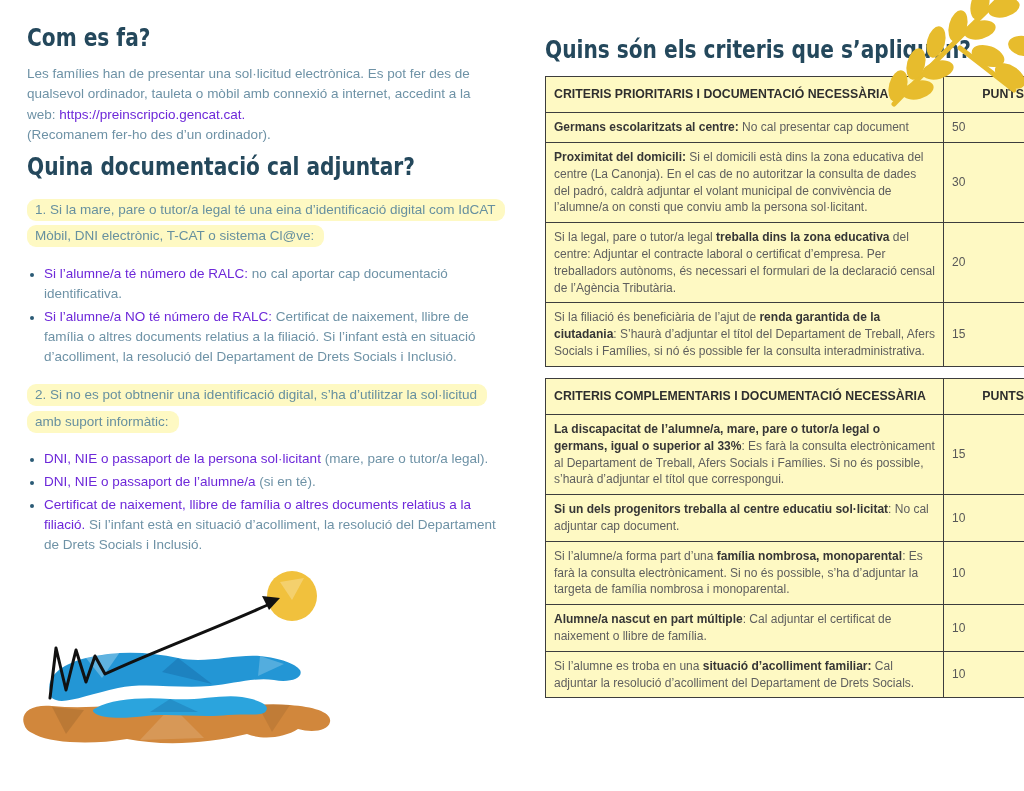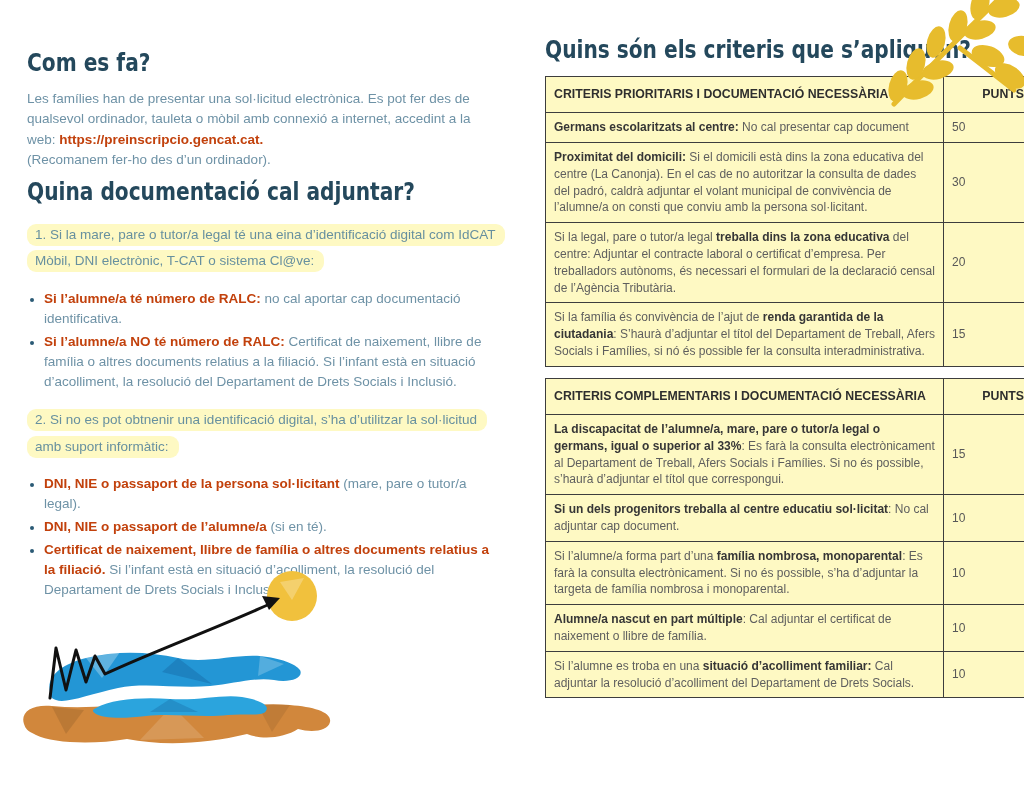--- a/index.html
+++ b/index.html
@@ -4,39 +4,39 @@
 <style>
   html,body{margin:0;padding:0;}
   body{
     width:1024px;height:791px;
     background:#ffffff;
     font-family:"Liberation Sans", sans-serif;
     position:relative;
     overflow:hidden;
   }
   .col{position:absolute;}
-  .left-col{left:27px;top:49px;width:472px;}
+  .left-col{left:27px;top:24px;width:472px;}
   .right-col{left:545px;top:36px;width:472px;}
 
   .script-heading{
     font-family:"DejaVu Sans", sans-serif;
     font-weight:bold;
     color:#24485c;
     font-size:24px;
     letter-spacing:0px;
     transform:scaleX(0.84);
     transform-origin:left center;
     white-space:nowrap;
     margin:0 0 12px 0;
   }
   .lead{
     font-size:13.5px;line-height:1.5;color:#6e92a6;
     margin:0 0 8px 0;
   }
-  .left-col .b{font-weight:bold;color:#c2410c;}
+  .left-col .b{font-weight:normal;color:#6d28d9;}
   .section2{}
   .numbered-item{margin:16px 0 14px 0;font-size:13.5px;line-height:1.95;color:#67909f;}
   .numbered-item .hl{
     background:#fef9c3;
     border-radius:9px;
     padding:3px 10px 4px 8px;
     -webkit-box-decoration-break:clone;
     box-decoration-break:clone;
   }
   ul.bullets{margin:12px 0 10px 0;padding-left:17px;color:#6e92a6;font-size:13.5px;line-height:1.48;}
@@ -105,21 +105,21 @@
         </tr>
         <tr>
           <td><span class="b">Proximitat del domicili:</span><span> Si el domicili està dins la zona educativa del centre (La Canonja). En el cas de no autoritzar la consulta de dades del padró, caldrà adjuntar el volant municipal de convivència de l’alumne/a on consti que conviu amb la persona sol·licitant.</span></td>
           <td class="points points-col">30</td>
         </tr>
         <tr>
           <td><span>Si la legal, pare o tutor/a legal </span><span class="b">treballa dins la zona educativa</span><span> del centre: Adjuntar el contracte laboral o certificat d’empresa. Per treballadors autònoms, és necessari el formulari de la declaració censal de l’Agència Tributària.</span></td>
           <td class="points points-col">20</td>
         </tr>
         <tr>
-          <td><span>Si la família és convivència de l’ajut de </span><span class="b">renda garantida de la ciutadania</span><span>: S’haurà d’adjuntar el títol del Departament de Treball, Afers Socials i Famílies, si nó és possible fer la consulta interadministrativa.</span></td>
+          <td><span>Si la filiació és beneficiària de l’ajut de </span><span class="b">renda garantida de la ciutadania</span><span>: S’haurà d’adjuntar el títol del Departament de Treball, Afers Socials i Famílies, si nó és possible fer la consulta interadministrativa.</span></td>
           <td class="points points-col">15</td>
         </tr>
       </tbody>
   </table>
 
   <table class="criteria-table">
     <thead>
       <tr>
         <th>CRITERIS COMPLEMENTARIS I DOCUMENTACIÓ NECESSÀRIA</th>
         <th class="points-col">PUNTS</th>

